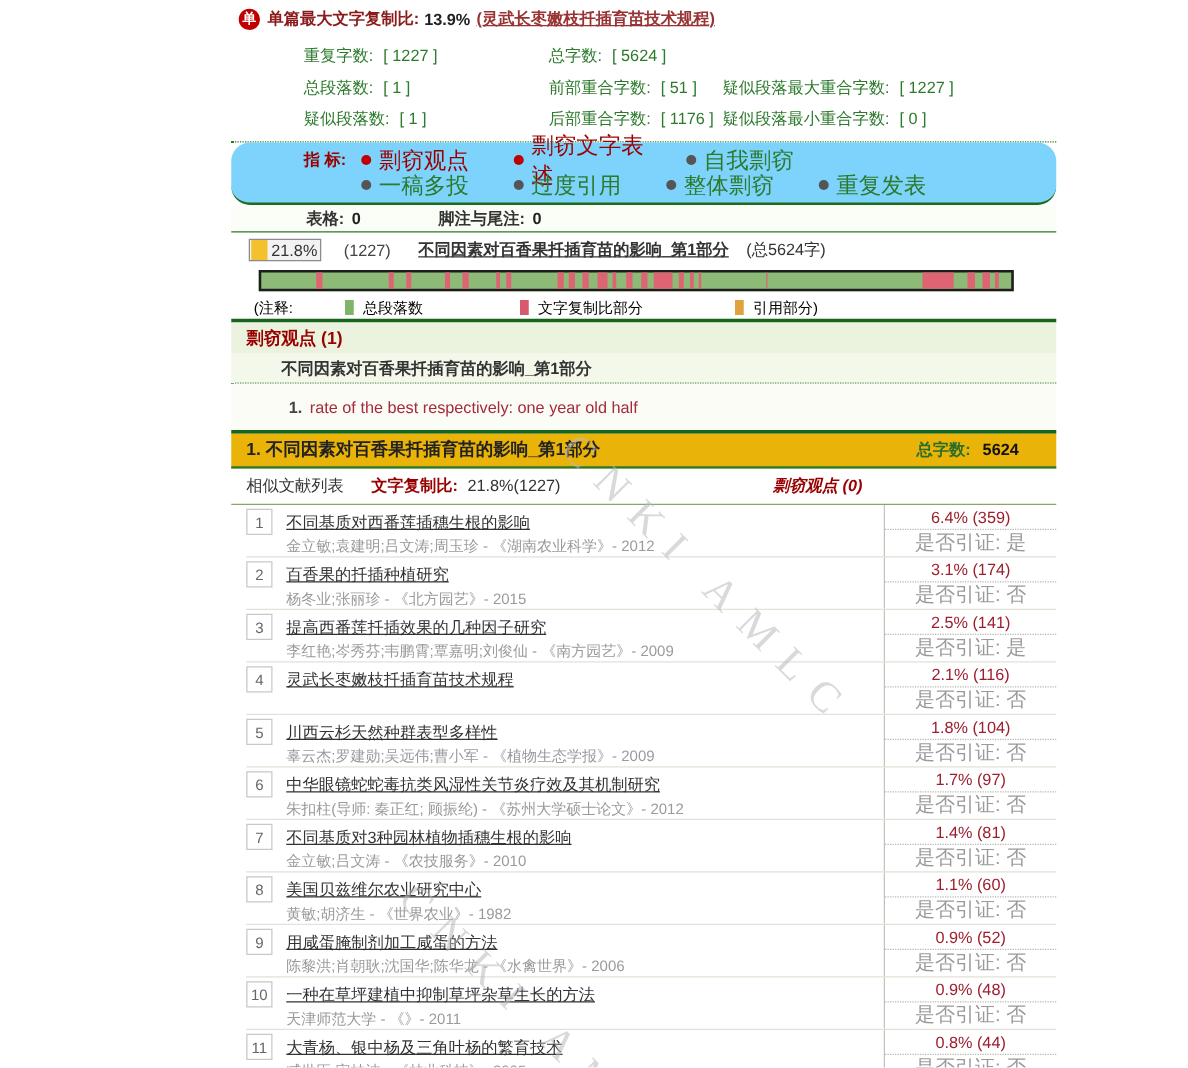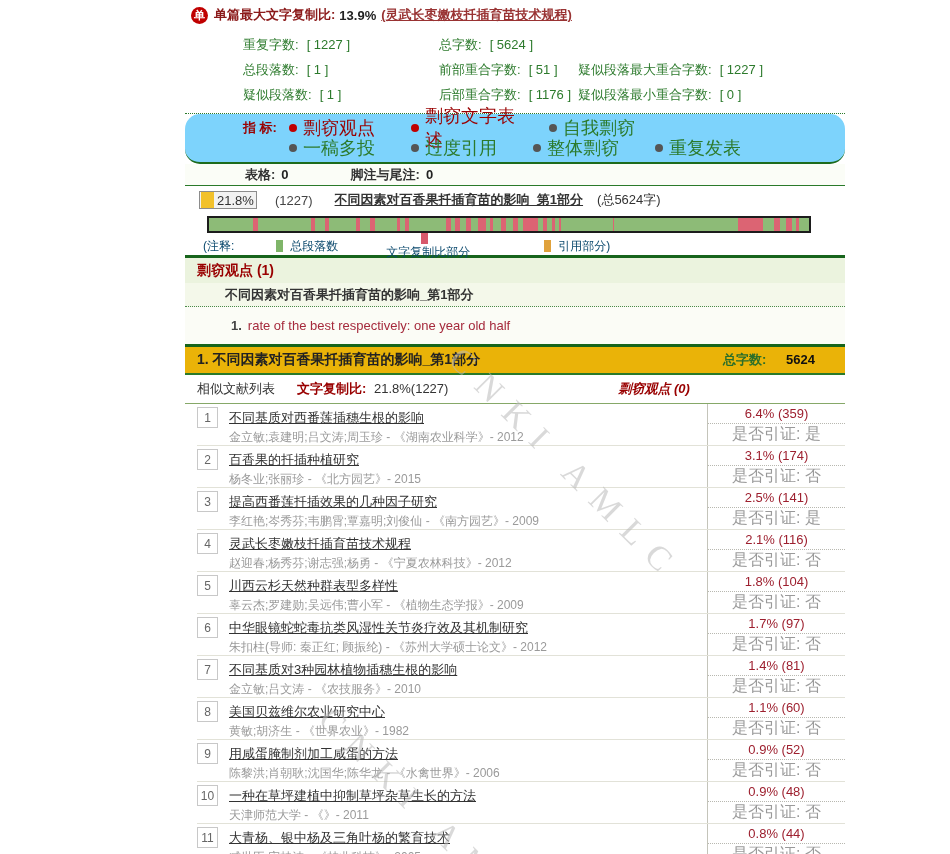--- a/index.html
+++ b/index.html
@@ -57,44 +57,44 @@
                  text-decoration:underline; cursor:pointer; }
   .docsum-total { margin-left:14px; font-size:13px; color:#333; }
 
   
   .barwrap { height:23px; padding:2px 0 0 22px; }
   .bar { position:relative; width:604px; height:17px; background:#8dbb77; border:2px solid #1c1c1c; }
   .bar .seg { position:absolute; top:0; height:100%; background:#dc6473; }
 
   
   .legend { display:flex; align-items:center; height:21px; border-bottom:3px solid #17641c;
-            font-size:12px; color:#0c4a6e; }
+            font-size:12px; color:#000000; }
   .legend .prefix { margin-left:18px; }
   .lg-item { display:flex; align-items:center; }
-  .lg-item.p1 { margin-left:42px; } .lg-item.p2 { margin-left:48px;flex-direction:column; } .lg-item.p3 { margin-left:74px; }
+  .lg-item.p1 { margin-left:42px; } .lg-item.p2 { margin-left:78px; } .lg-item.p3 { margin-left:74px; }
   .lg-sq { width:7px; height:12px; margin-right:7px; }
 
   
   .pp-header { background:#ebf3de; height:25px; line-height:25px; padding-left:12px;
                font-size:14px; font-weight:bold; color:#990000; }
   .pp-doc { background:#f4f8ea; height:24px; line-height:24px; padding-left:40px;
             font-size:13px; font-weight:bold; color:#333;
             border-bottom:1px dotted #4a8a4a; }
   .pp-item { background:#fbfcf6; height:40px; display:flex; align-items:center; padding-left:46px;
              border-bottom:3px solid #17641c; }
   .pp-num { font-size:13px; font-weight:bold; color:#444; margin-right:6px; }
   .pp-text { font-size:13px; color:#a52a3c; }
 
   
   .sec-hdr { background:#eab308; height:28px; display:flex; align-items:center;
              border-bottom:2px solid #2a7a2a; }
   .sec-title { margin-left:12px; font-size:14px; font-weight:bold; color:#222; }
   .sec-total { margin-left:auto; margin-right:30px; font-size:13px; }
   .sec-total .lab { color:#2a6e2a; font-weight:bold; }
-  .sec-total .val { color:#111; font-weight:bold; margin-left:16px; }
+  .sec-total .val { color:#111; font-weight:bold; margin-left:6px; }
 
   
   .tabs { display:flex; align-items:center; height:29px; background:#fff;
           border-bottom:1px solid #86a868; font-size:13px; }
   .tab-list { margin-left:12px; color:#333; cursor:pointer; }
   .tab-copy { margin-left:22px; cursor:pointer; }
   .tab-copy .lab { font-weight:bold; color:#990000; }
   .tab-copy .val { color:#333; margin-left:4px; }
   .tab-points { margin-left:170px; font-weight:bold; color:#990000; cursor:pointer;font-style:italic; }
 
@@ -334,21 +334,20 @@
         <div class="tright">
           <span class="tpct">2.5%  (141)</span>
           <span class="tcited">是否引证: 是</span>
         </div>
       </div>
 
       <div class="trow">
         <div class="tmain">
           <span class="numbox">4</span>
           <span class="ttitle">灵武长枣嫩枝扦插育苗技术规程</span>
-          <span class="tsource">赵迎春;杨秀芬;谢志强;杨勇 - 《宁夏农林科技》- 2012</span>
         </div>
         <div class="tright">
           <span class="tpct">2.1%  (116)</span>
           <span class="tcited">是否引证: 否</span>
         </div>
       </div>
 
       <div class="trow">
         <div class="tmain">
           <span class="numbox">5</span>

